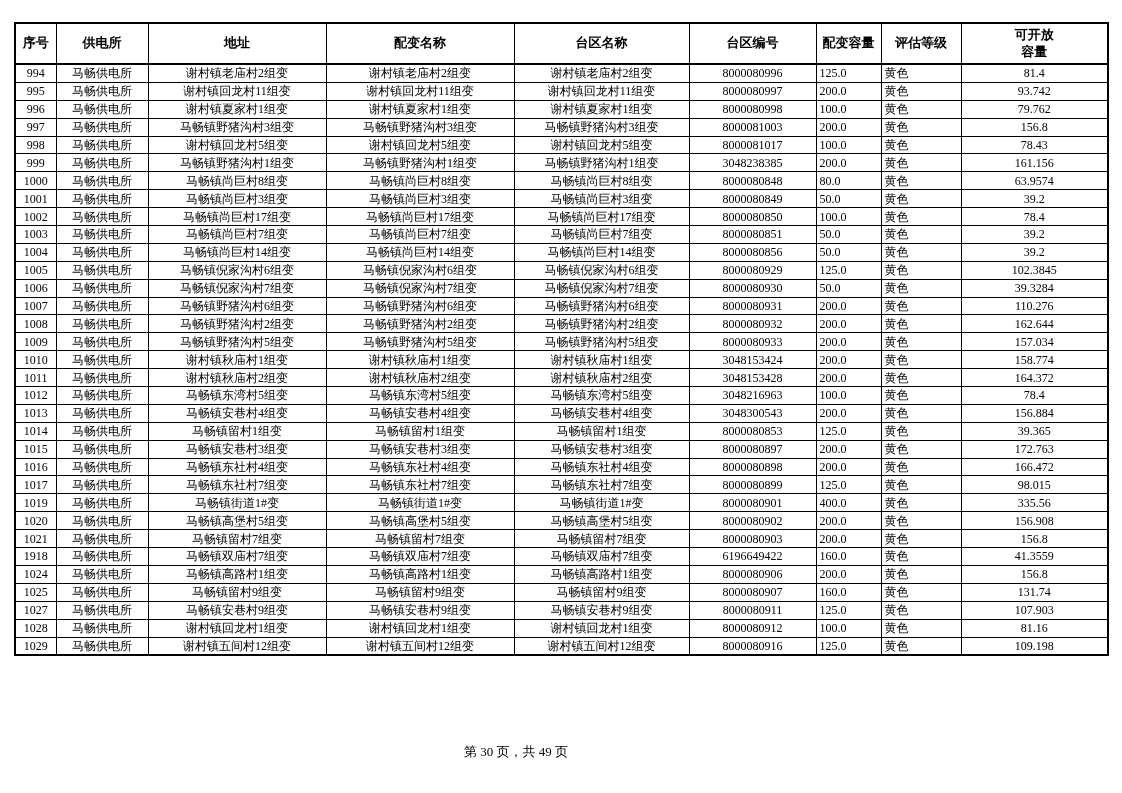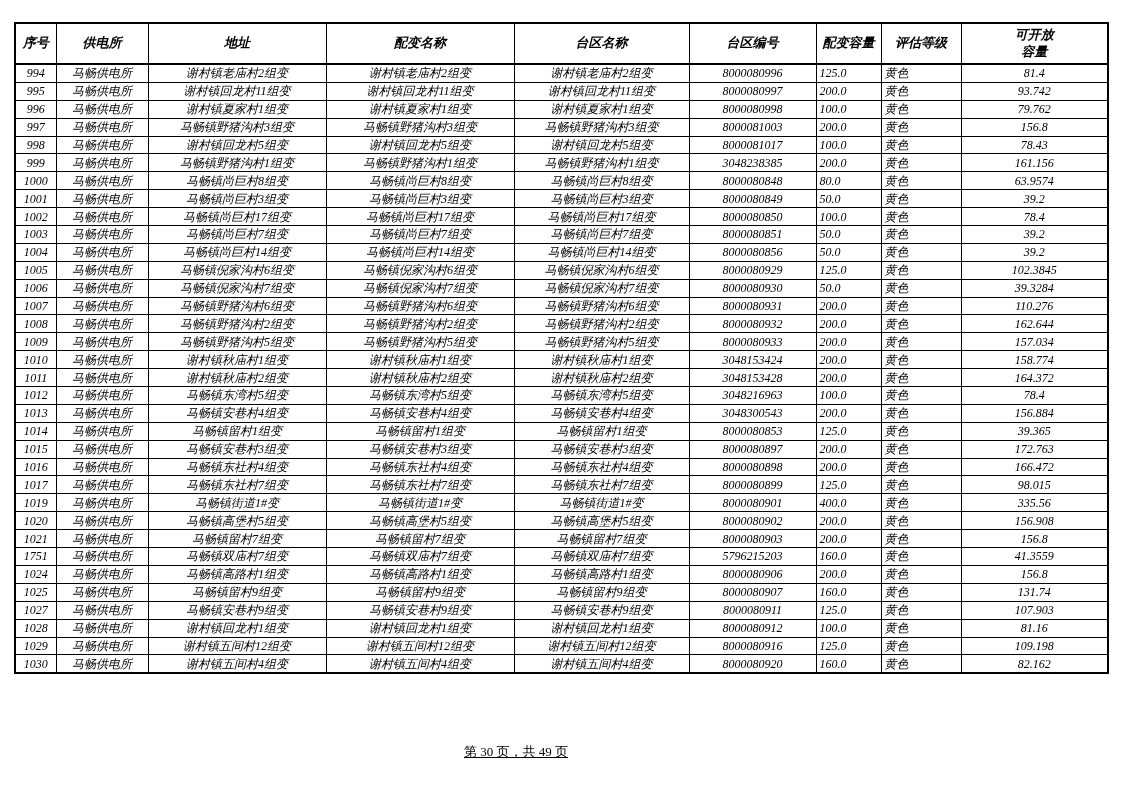--- a/index.html
+++ b/index.html
@@ -17,21 +17,20 @@
     color: #000000;
   }
   table.cap-table {
     position: absolute;
     left: 14px;
     top: 22px;
     width: 1093px;
     border-collapse: collapse;
     table-layout: fixed;
     border: 2px solid #000000;
-    font-style: italic;
   }
   table.cap-table th,
   table.cap-table td {
     border: 1px solid #000000;
     overflow: hidden;
     white-space: nowrap;
     padding: 0;
   }
   table.cap-table thead th {
     height: 39px;
@@ -59,21 +58,20 @@
   }
   .footer {
     position: absolute;
     left: 0;
     top: 743px;
     width: 1032px;
     text-align: center;
     font-size: 13px;
     font-family: "Liberation Serif", serif;
     color: #000000;
-    text-decoration: underline;
   }
 </style>
 </head>
 <body>
 
 <div class="page">
 
   <table class="cap-table">
     <colgroup>
       <col style="width:41px">
@@ -392,26 +390,26 @@
           <td class="c-1">马畅供电所</td>
           <td class="c-2">马畅镇留村7组变</td>
           <td class="c-3">马畅镇留村7组变</td>
           <td class="c-4">马畅镇留村7组变</td>
           <td class="c-5">8000080903</td>
           <td class="c-6">200.0</td>
           <td class="c-7">黄色</td>
           <td class="c-8">156.8</td>
         </tr>
         <tr>
-          <td class="c-0">1751</td>
+          <td class="c-0">1918</td>
           <td class="c-1">马畅供电所</td>
           <td class="c-2">马畅镇双庙村7组变</td>
           <td class="c-3">马畅镇双庙村7组变</td>
           <td class="c-4">马畅镇双庙村7组变</td>
-          <td class="c-5">5796215203</td>
+          <td class="c-5">6196649422</td>
           <td class="c-6">160.0</td>
           <td class="c-7">黄色</td>
           <td class="c-8">41.3559</td>
         </tr>
         <tr>
           <td class="c-0">1024</td>
           <td class="c-1">马畅供电所</td>
           <td class="c-2">马畅镇高路村1组变</td>
           <td class="c-3">马畅镇高路村1组变</td>
           <td class="c-4">马畅镇高路村1组变</td>
@@ -456,30 +454,19 @@
         <tr>
           <td class="c-0">1029</td>
           <td class="c-1">马畅供电所</td>
           <td class="c-2">谢村镇五间村12组变</td>
           <td class="c-3">谢村镇五间村12组变</td>
           <td class="c-4">谢村镇五间村12组变</td>
           <td class="c-5">8000080916</td>
           <td class="c-6">125.0</td>
           <td class="c-7">黄色</td>
           <td class="c-8">109.198</td>
-        </tr>
-        <tr>
-          <td class="c-0">1030</td>
-          <td class="c-1">马畅供电所</td>
-          <td class="c-2">谢村镇五间村4组变</td>
-          <td class="c-3">谢村镇五间村4组变</td>
-          <td class="c-4">谢村镇五间村4组变</td>
-          <td class="c-5">8000080920</td>
-          <td class="c-6">160.0</td>
-          <td class="c-7">黄色</td>
-          <td class="c-8">82.162</td>
         </tr>
       </tbody>
   </table>
 
   <div class="footer">第 30 页，共 49 页</div>
 
 </div>
 
 </body></html>

